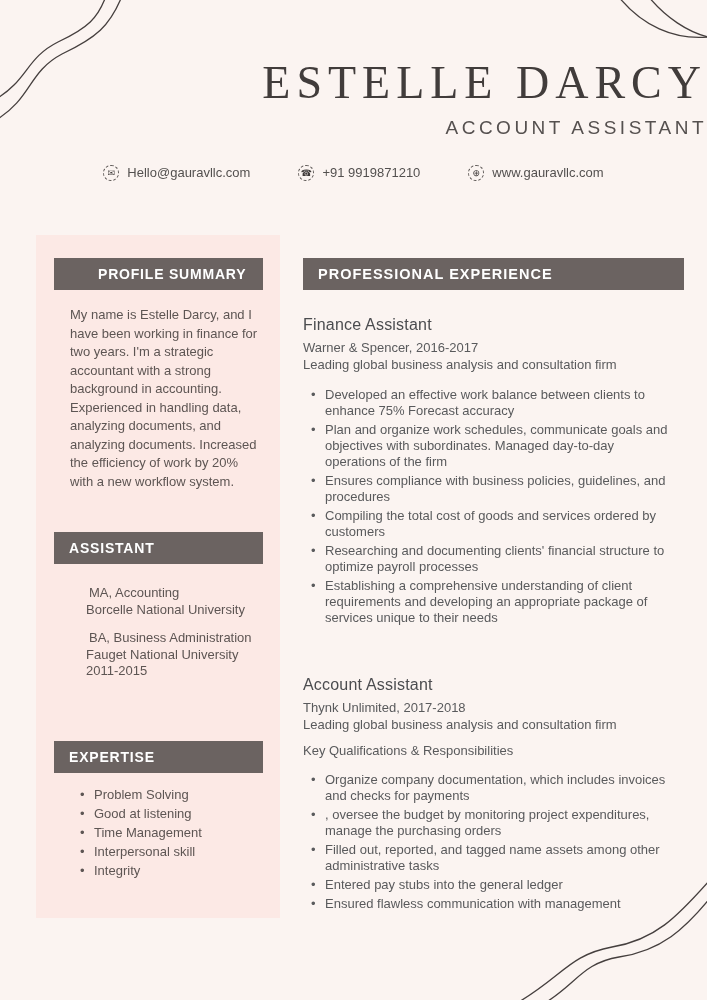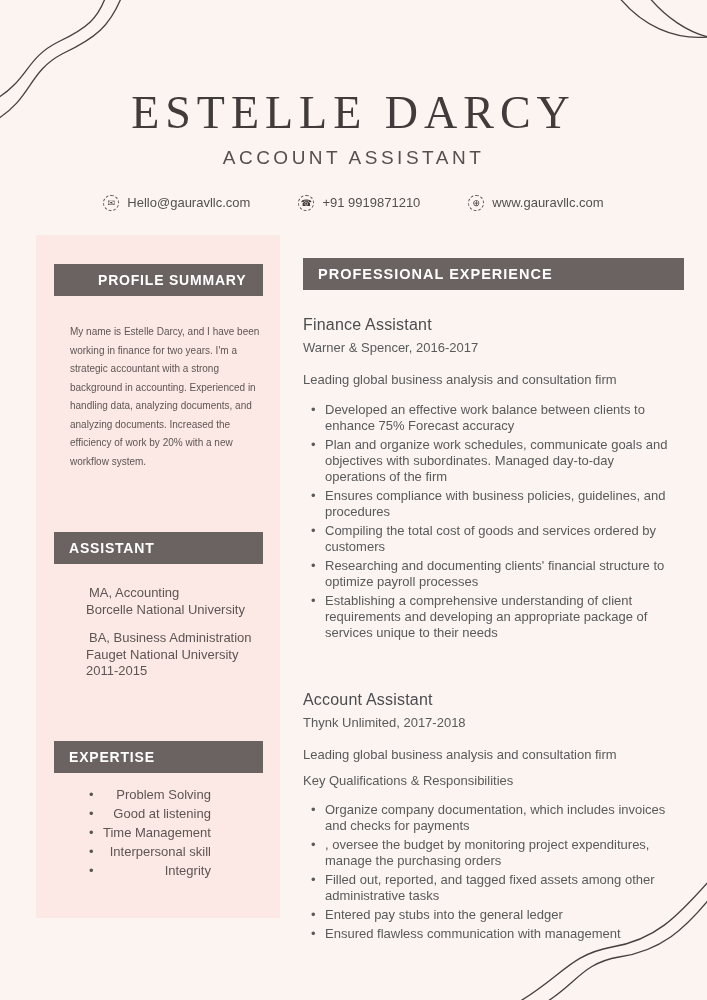--- a/index.html
+++ b/index.html
@@ -11,21 +11,21 @@
     color:#595a5c;
     overflow:hidden;
   }
   .flourish { position:absolute; pointer-events:none; }
   .flourish path { fill:none; stroke:#453f3e; stroke-width:1.3; }
   .fl-tl { left:0; top:0; }
   .fl-tr { right:0; top:0; }
   .fl-br { right:0; bottom:0; }
 
   
-  .header { text-align:center; padding-top:88px; }
+  .header { text-align:right; padding-top:58px; }
   .person-name {
     font-family:"Liberation Serif", serif;
     font-weight:normal;
     font-size:46px;
     letter-spacing:6px;
     color:#413c3b;
     line-height:1.1;
   }
   .person-title {
     margin-top:8px;
@@ -61,47 +61,47 @@
   }
 
   
   .sidebar {
     position:absolute;
     left:36px; top:235px;
     width:244px; height:683px;
     background:#fce9e5;
   }
   .sidebar .section-bar { position:absolute; left:18px; width:209px; }
-  .bar-profile { top:29px;padding-left:44px; }
+  .bar-profile { top:23px;padding-left:44px; }
   .bar-education { top:297px; }
   .bar-expertise { top:506px; }
   .profile-text {
-    position:absolute; left:34px; top:88px; width:190px;
-    font-size:10px; line-height:18.5px; color:#5d5553;
+    position:absolute; left:34px; top:71px; width:190px;
+    font-size:13px; line-height:18.5px; color:#5d5553;
   }
   .education-list { position:absolute; left:34px; top:350px; width:200px;margin-left:16px; }
   .edu-entry { margin-bottom:12px; font-size:13px; line-height:16.5px; color:#5d5553; }
   .edu-degree { padding-left:3px; }
-  .expertise-list { position:absolute; left:53px; top:550px; list-style:none;text-align:right; }
+  .expertise-list { position:absolute; left:44px; top:550px; list-style:none; }
   .expertise-list li {
     font-size:13px; line-height:19px; color:#5d5553;
     padding-left:14px; position:relative;
   }
   .expertise-list li::before {
     content:"•"; position:absolute; left:0; color:#5d5553;
   }
 
   
   .main { position:absolute; left:303px; top:258px; width:367px; }
   .main .section-bar { width:381px; font-size:14.5px; letter-spacing:1px; }
   .job { margin-top:26px; }
   .job + .job { margin-top:50px; }
   .job-title { font-size:16px; color:#4b4c4f; letter-spacing:0.2px; font-weight:normal; }
   .job-company { margin-top:6px; font-size:13px; line-height:16px; color:#595a5c; }
-  .job-firm { margin-top:16px; font-size:13px; line-height:16px; color:#595a5c; }
+  .job-firm { margin-top:1px; font-size:13px; line-height:16px; color:#595a5c; }
   .job-sub { margin-top:10px; font-size:13px; color:#595a5c; }
   .job-sub:empty { display:none; }
   .job-bullets { margin:14px 0 0 8px; list-style:none; }
   .job-bullets li {
     font-size:13px; line-height:16px; color:#595a5c;
     padding-left:14px; position:relative; margin-bottom:3px;
   }
   .job-bullets li::before {
     content:"•"; position:absolute; left:0; color:#595a5c;
   }
@@ -198,19 +198,19 @@
     </section>
       <section class="job">
       <h2 class="job-title">Account Assistant</h2>
       <div class="job-company">Thynk Unlimited, 2017-2018</div>
       <div class="job-firm">Leading global business analysis and consultation firm</div>
       <div class="job-sub">Key Qualifications &amp; Responsibilities</div>
       <ul class="job-bullets">
 
       <li>Organize company documentation, which includes invoices and checks for payments</li>
           <li>, oversee the budget by monitoring project expenditures, manage the purchasing orders</li>
-          <li>Filled out, reported, and tagged fixed assets among other administrative tasks</li>
+          <li>Filled out, reported, and tagged name assets among other administrative tasks</li>
           <li>Entered pay stubs into the general ledger</li>
           <li>Ensured flawless communication with management</li>
         </ul>
     </section>
     </div>
 </main>
 
 </body></html>

